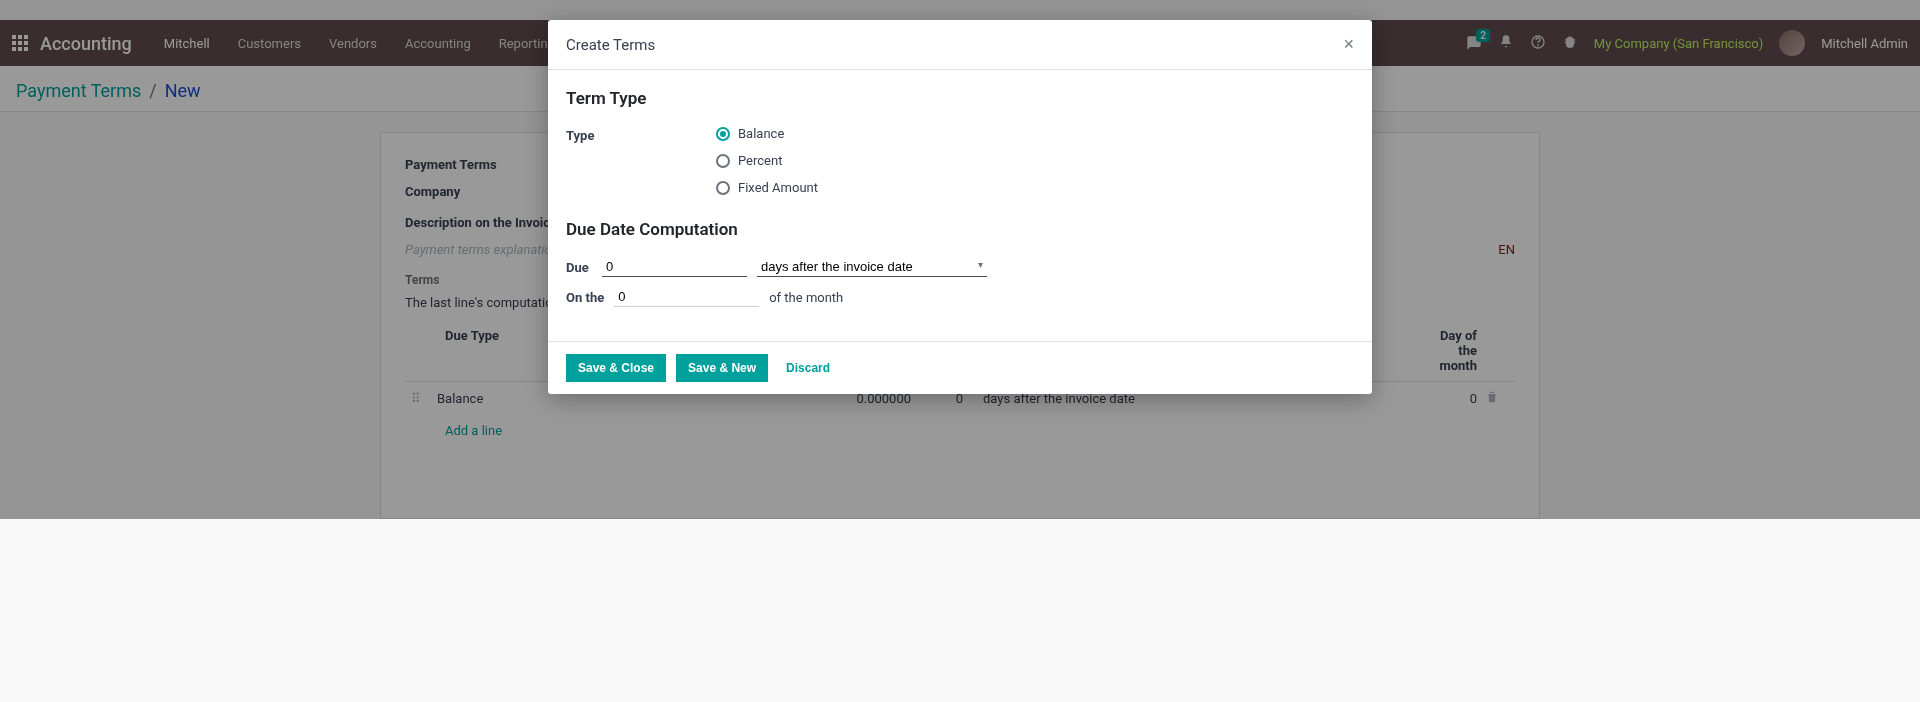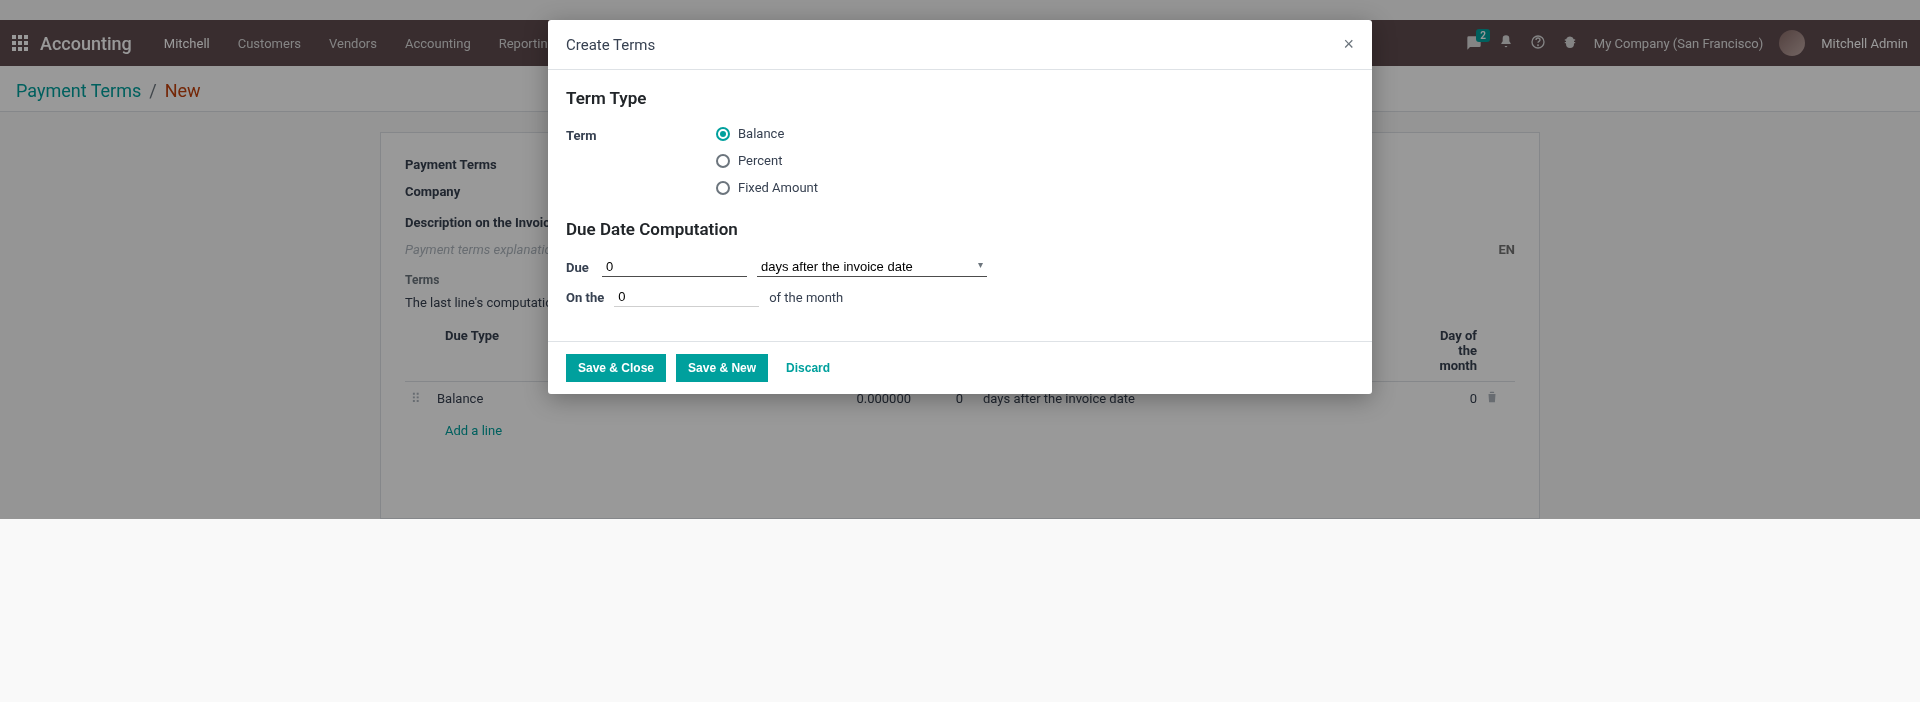--- a/index.html
+++ b/index.html
@@ -31,47 +31,47 @@
     position: absolute; top: -6px; right: -8px;
     background: #00a09d; color: #fff; font-size: 10px;
     border-radius: 3px; padding: 1px 4px; font-weight: 600;
   }
   .avatar {
     width: 26px; height: 26px; border-radius: 50%;
     background: linear-gradient(135deg,#8a6d6a,#c0a9a5);
     display: inline-block;
   }
   .nav-username { color:#fff; }
-  .nav-company { color:#e5e5e5; }
+  .nav-company { color:#bef264; }
 
   .subheader {
     background: #fff;
     border-bottom: 1px solid #dee2e6;
     padding: 14px 16px 10px;
   }
   .breadcrumb { font-size: 18px; display:flex; align-items:baseline; gap:8px; }
   .breadcrumb a { color: #00a09d; text-decoration:none; }
   .breadcrumb .sep { color:#6c757d; }
-  .breadcrumb .current { color:#c2410c; }
+  .breadcrumb .current { color:#1d4ed8; }
   .actions { margin-top: 8px; display:flex; gap:10px; align-items:center; }
   .btn {
     padding: 6px 12px; border: none; cursor: pointer; font-weight: 600;
     font-size: 12px; text-transform: uppercase;
   }
   .btn-primary { background:#00a09d; color:#fff; }
   .btn-link { background:transparent; color:#6c757d; font-weight:500; }
 
   .form-sheet {
     width: 1160px; margin: 20px auto 0; background:#fff;
     border:1px solid #dee2e6; padding: 24px 24px 80px;
   }
   .form-row { display:flex; margin-bottom:12px; align-items:center; }
   .form-label { font-weight:700; width: 140px; }
   .placeholder-text { color:#adb5bd; font-style:italic; flex:1; }
-  .lang-badge { color:#737373; font-weight:700; margin-left:auto; }
+  .lang-badge { color:#7f1d1d; font-weight:400; margin-left:auto; }
   .section-title { font-weight:700; color:#6c757d; font-size:12px; margin: 16px 0 8px; }
   .last-line-note { color:#374151; margin-bottom:10px; }
   .table-header { display:flex; padding:8px 6px; font-weight:700; border-bottom:1px solid #dee2e6; }
   .table-row { display:flex; padding:8px 6px; align-items:center; }
   .col-due { width: 280px; padding-left:40px }
   .col-value { width: 220px; text-align: right; }
   .col-ndays { width: 60px; text-align:right; padding-right:8px; }
   .col-opt { width: 460px; }
   .col-day { flex:1; text-align:right; padding-right:8px; }
   .drag-handle { width: 26px; color:#adb5bd; }
@@ -227,21 +227,21 @@
 
 <div class="overlay">
   <div class="dialog">
     <div class="dialog-header">
       <span class="dialog-title">Create Terms</span>
       <button class="dialog-close">×</button>
     </div>
     <div class="dialog-body">
       <div class="h2">Term Type</div>
       <div class="field-row" style="margin-bottom:24px;">
-        <span class="field-label">Term</span>
+        <span class="field-label">Type</span>
         <div class="radio-group">
           <label class="radio-opt">
             <span class="radio checked"></span>
             <span>Balance</span>
           </label>
           <label class="radio-opt">
             <span class="radio"></span>
             <span>Percent</span>
           </label>
           <label class="radio-opt">

